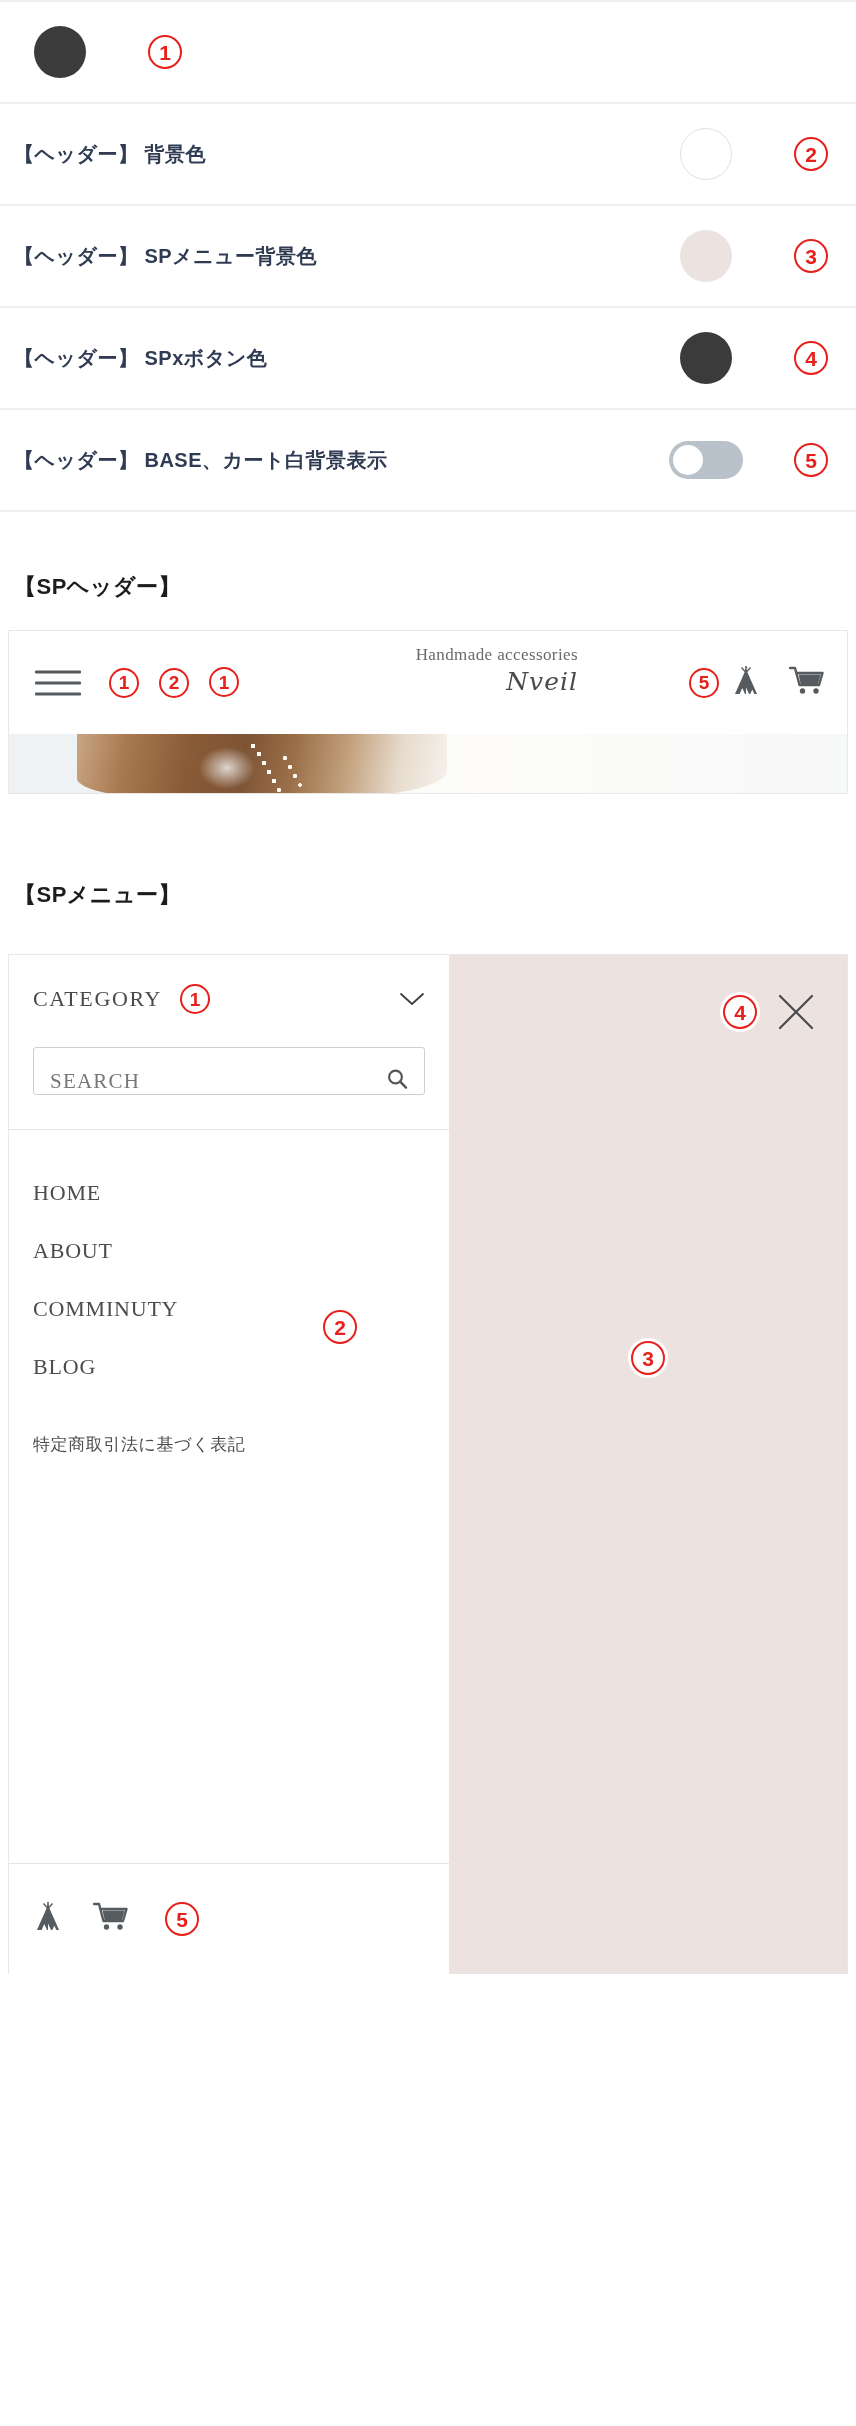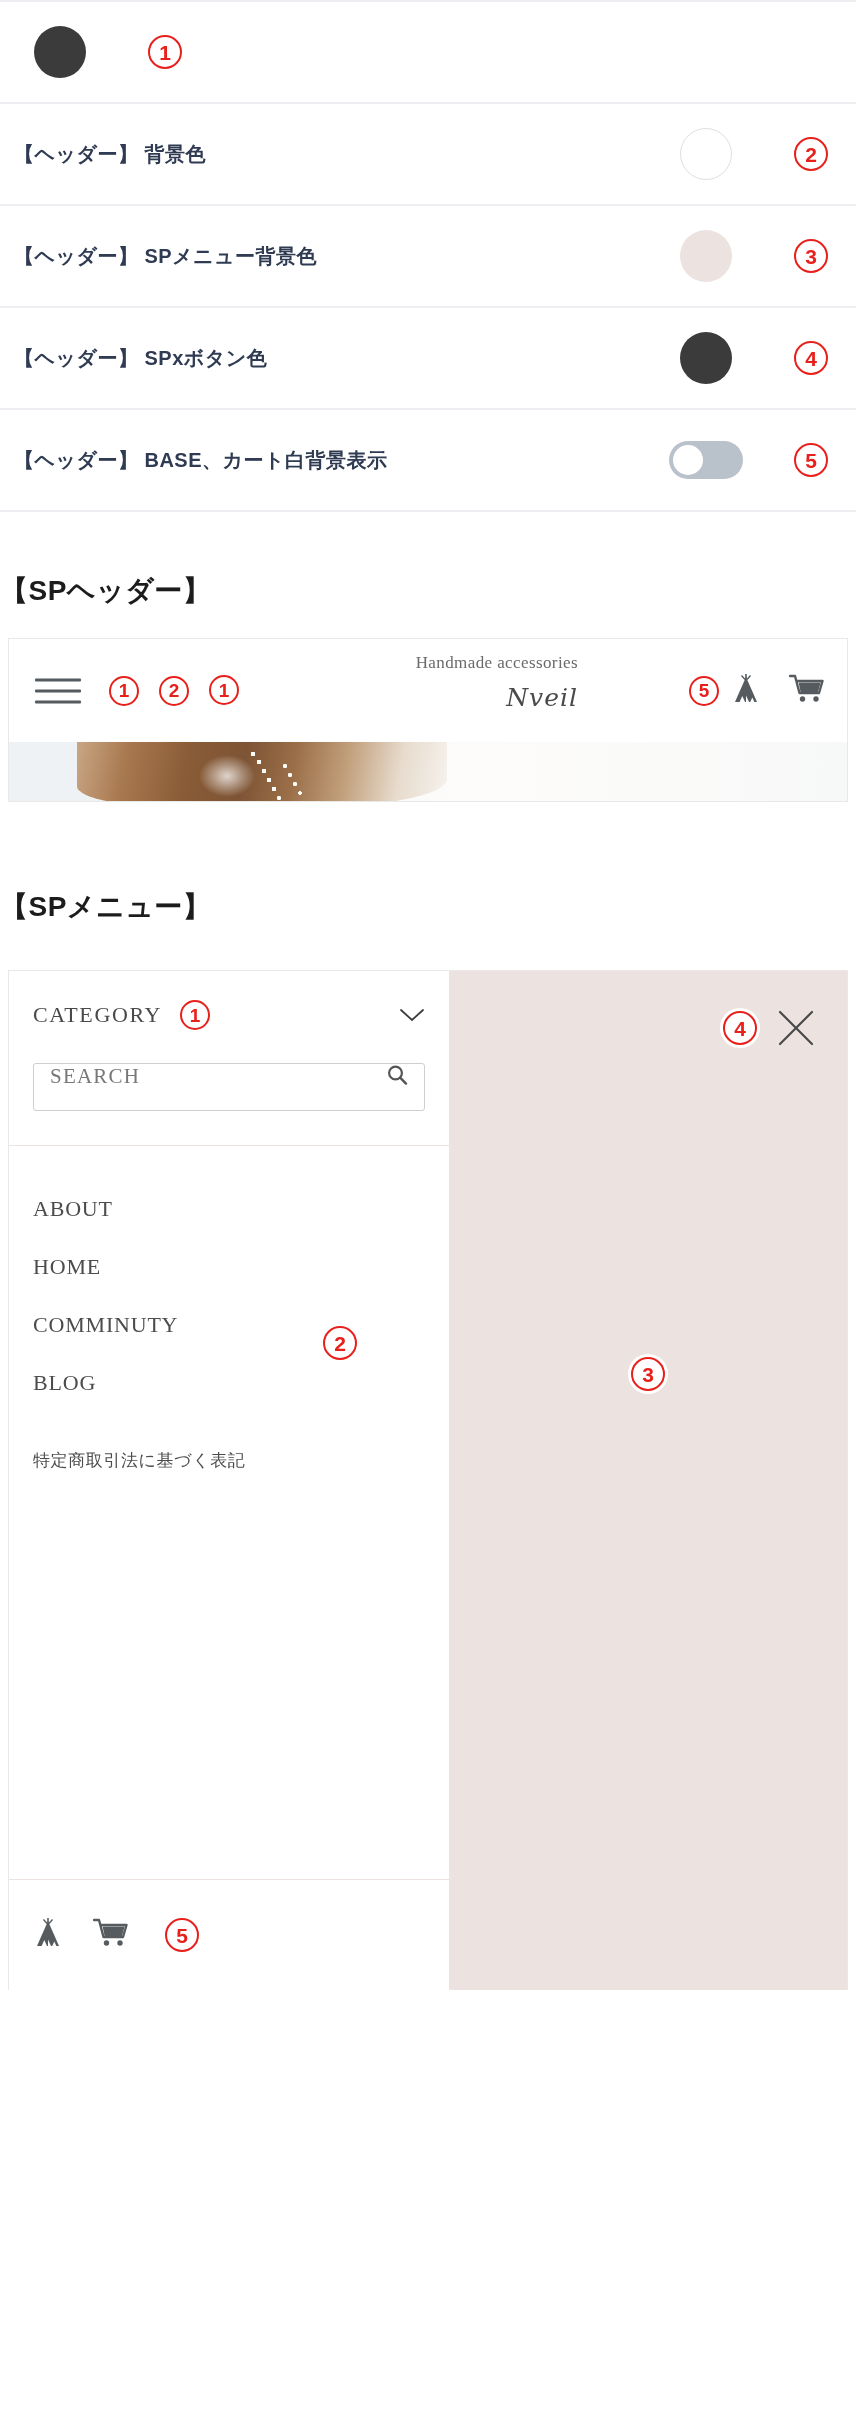--- a/index.html
+++ b/index.html
@@ -106,23 +106,24 @@
     font-size: 19px;
     border-width: 2px;
   }
   .badge.halo {
     background: #ffffff;
     box-shadow: 0 0 0 3px #ffffff;
   }
 
   
   .section-title {
-    font-size: 28px;
+    font-size: 22px;
     font-weight: bold;
     color: #1c1c1c;
+    padding-left: 14px;
     letter-spacing: 0.5px;
   }
 
   
   .sp-header-card {
     margin: 0 8px;
     border: 1px solid #e8e8e8;
     border-bottom: none;
     background: #fff;
     height: 104px;
@@ -155,21 +156,21 @@
     font-family: "Liberation Serif", serif;
     font-size: 17px;
     color: #6a6a6a;
     letter-spacing: 0.4px;
   }
   .logo-name {
     font-family: "DejaVu Serif", serif;
     font-style: italic;
     font-size: 25px;
     color: #4a4a4a;
-    margin-top: 10px;
+    margin-top: 2px;
     letter-spacing: 1px;
   }
   .header-icons {
     position: absolute;
     right: 22px;
     top: 50%;
     transform: translateY(-50%);
     display: flex;
     align-items: center;
     gap: 28px;
@@ -282,21 +283,21 @@
     height: 14px;
   }
   .search-wrap {
     padding: 4px 24px 34px 24px;
   }
   .search-box {
     height: 48px;
     border: 1px solid #cfcfcf;
     border-radius: 3px;
     display: flex;
-    align-items: flex-start;
+    align-items: flex-end;
     padding: 0 16px;
     box-sizing: border-box;
   }
   .search-input {
     border: none;
     outline: none;
     font-family: "Liberation Serif", serif;
     font-size: 21px;
     color: #6f6f6f;
     letter-spacing: 1.2px;
@@ -500,22 +501,22 @@
             <circle cx="9.5" cy="9" r="6.4" stroke="#555555" stroke-width="2.2" fill="none"></circle>
             <path d="M14.4 13.8 L20 19.6" stroke="#555555" stroke-width="2.4" fill="none" stroke-linecap="round"></path>
           </svg>
         </span>
       </div>
     </div>
 
     <div class="menu-divider"></div>
 
     <div class="nav-list">
+      <div class="nav-item">HOME</div>
       <div class="nav-item">ABOUT</div>
-      <div class="nav-item">HOME</div>
       <div class="nav-item">COMMINUTY</div>
       <div class="nav-item">BLOG</div>
 
       <div class="nav-sub-gap"></div>
 
       <div class="nav-sub">特定商取引法に基づく表記</div>
 
       <div class="badge-nav-2">
         <div class="badge">2</div>
       </div>

